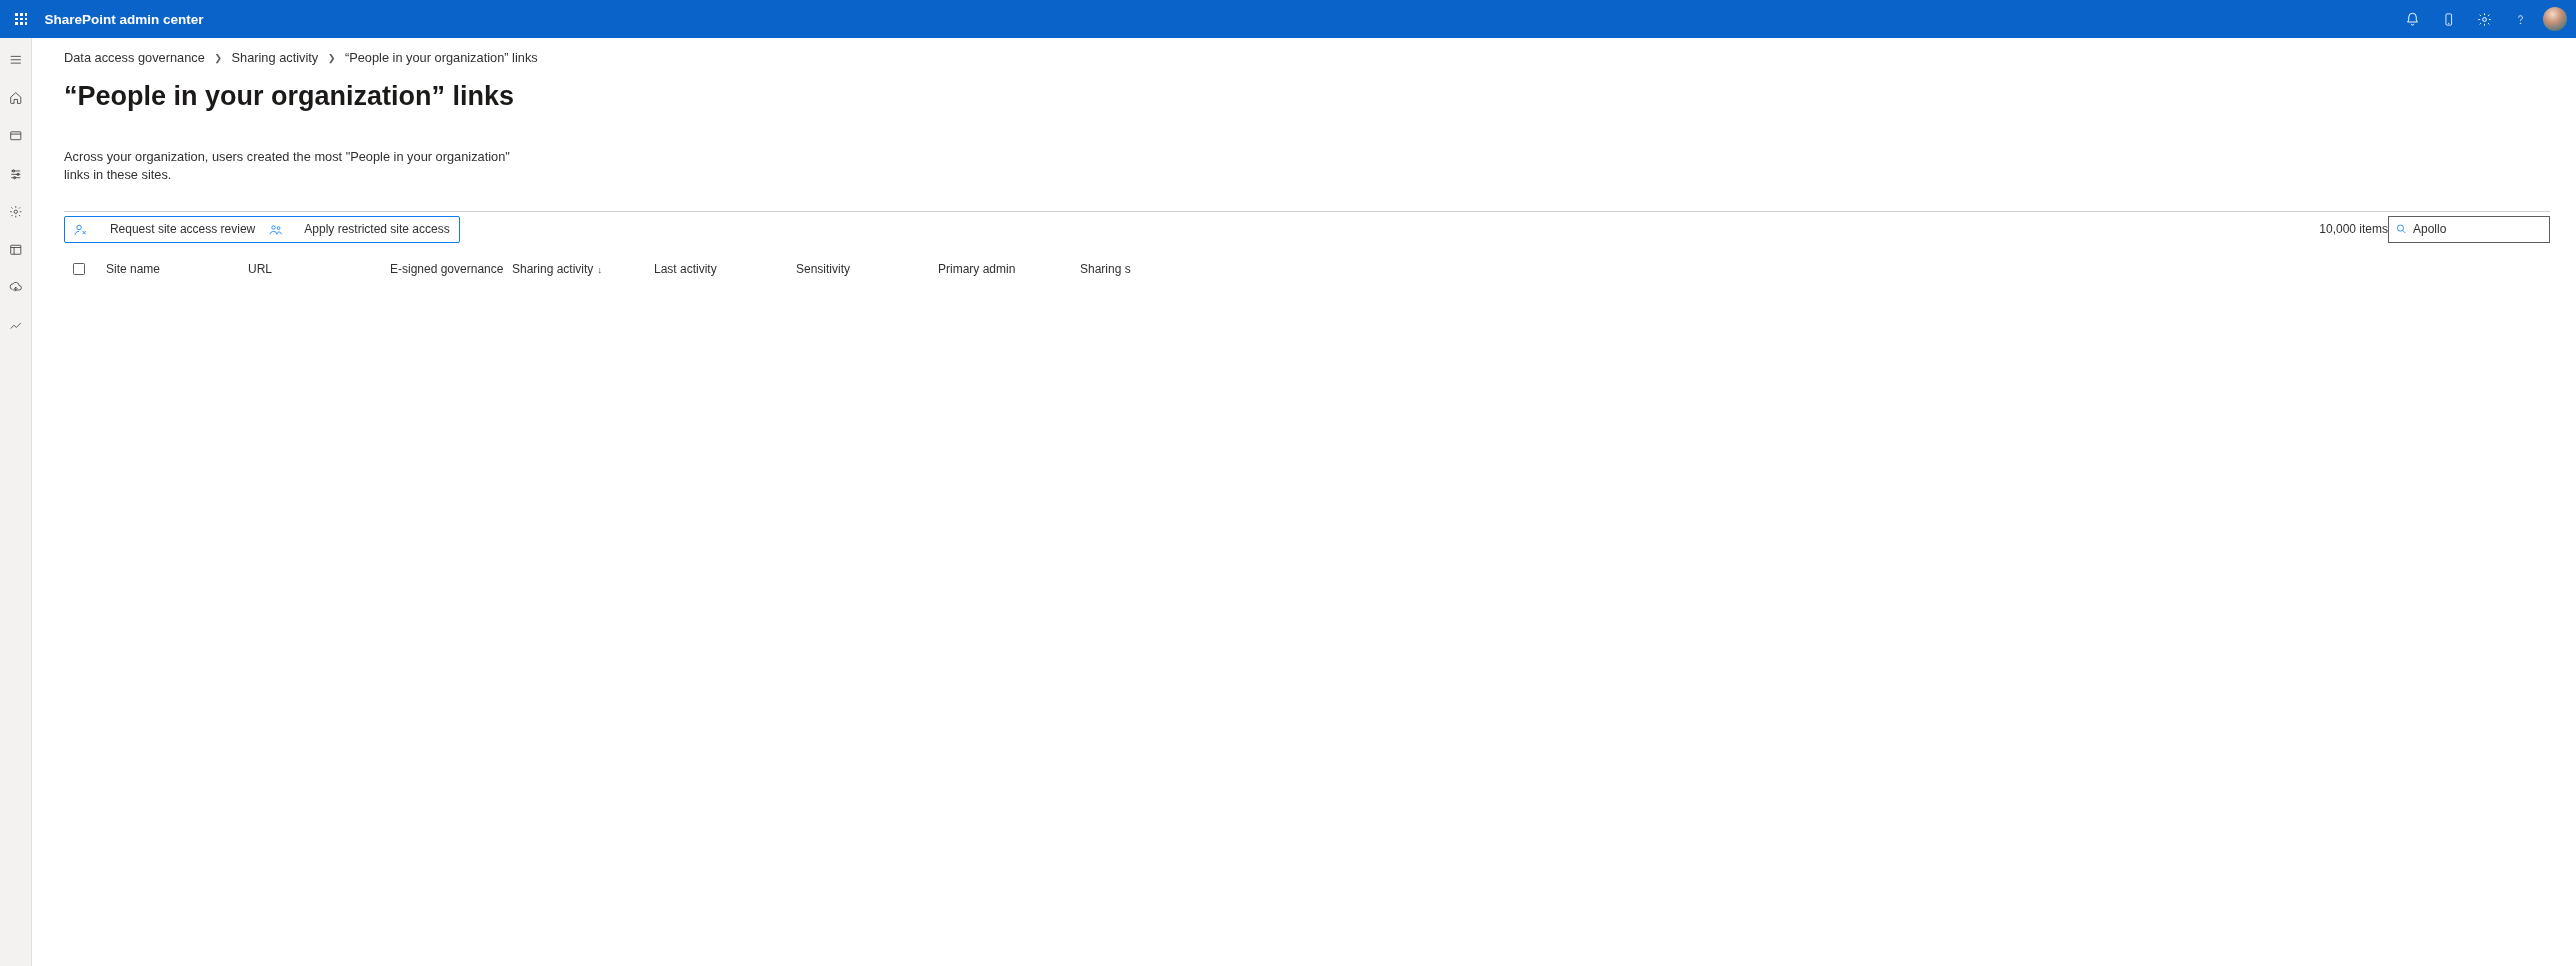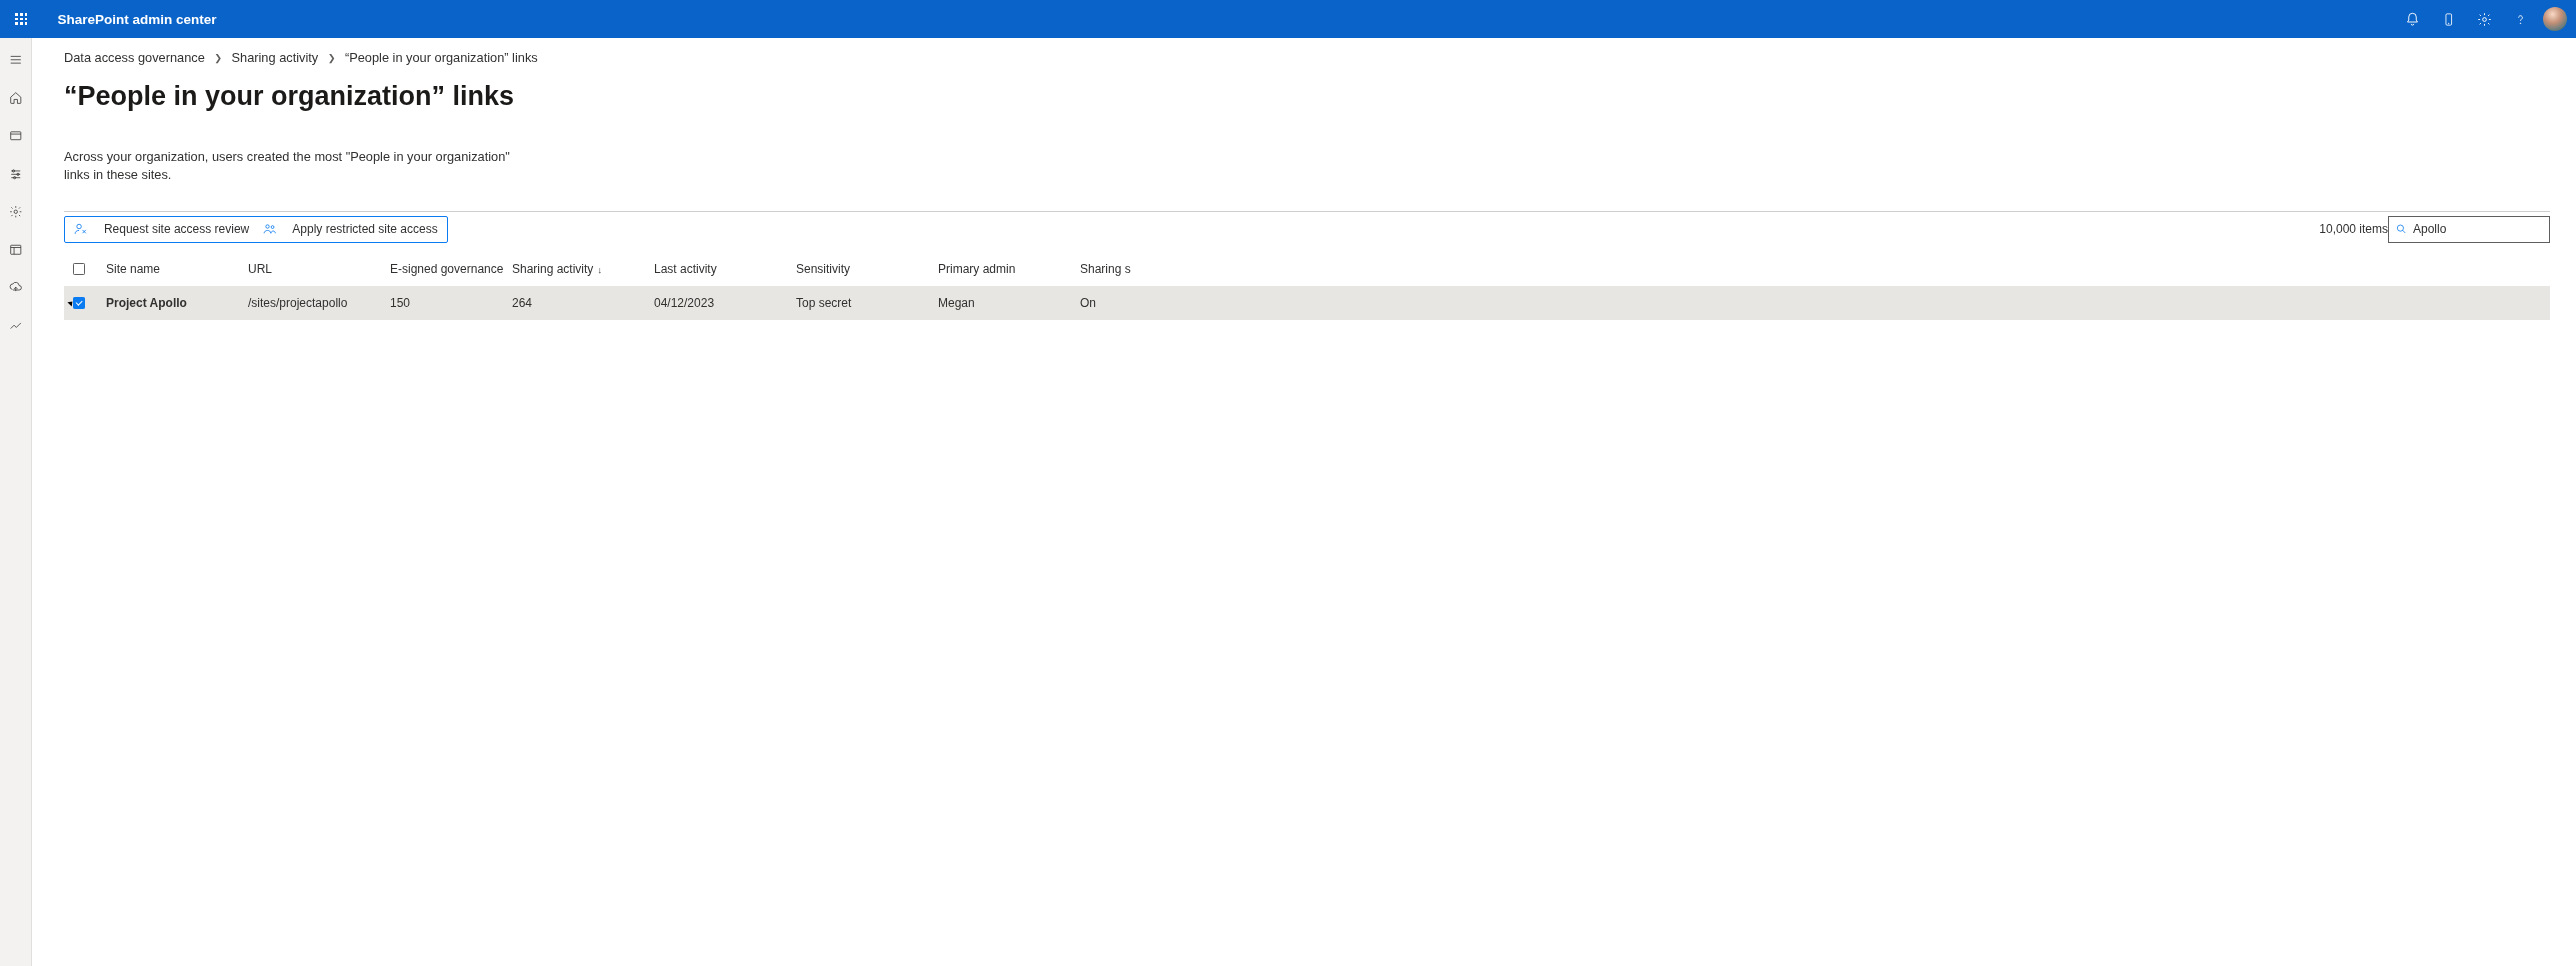--- a/index.html
+++ b/index.html
@@ -2,21 +2,21 @@
 <html style="font-size:10.8px"><head>
 <meta charset="utf-8">
 <style>
 * { margin: 0; padding: 0; box-sizing: border-box; font-family: "Segoe UI", -apple-system, sans-serif; }
 body { background: #ffffff; color: #323130; width: 100%; overflow-x: hidden; }
 
 .topbar { background: #0a63c9; color: #ffffff; height: 38px; display: flex; align-items: center; padding: 0 5.4px; }
 .waffle { width: 32px; height: 32px; display: flex; align-items: center; justify-content: center; cursor: pointer; }
 .waffle-grid { display: grid; grid-template-columns: repeat(3, 2.7px); grid-template-rows: repeat(3, 2.7px); gap: 2px; }
 .waffle-grid span { background: #fff; width: 2.7px; height: 2.7px; }
-.app-title { font-size: 13.5px; font-weight: 600; margin-left: 20px; }
+.app-title { font-size: 13.5px; font-weight: 600; margin-left: 7px; }
 .top-spacer { flex: 1; }
 .top-icon { width: 36px; height: 32px; display: flex; align-items: center; justify-content: center; cursor: pointer; }
 .top-icon svg { stroke: #fff; fill: none; stroke-width: 1.5; }
 .avatar { width: 24px; height: 24px; border-radius: 50%; background: radial-gradient(circle at 40% 30%, #f7d9c6 0%, #c49077 40%, #6a7e7e 70%, #38555b 100%); margin-left: 4px; margin-right: 4px; }
 
 .layout { display: flex; }
 .leftnav { width: 32px; background: #f3f2f1; border-right: 0.7px solid #e1dfdd; display: flex; flex-direction: column; align-items: center; padding-top: 6.7px; min-height: calc(100vh - 38px); gap: 8px; }
 .nav-btn { width: 32px; height: 30px; display: flex; align-items: center; justify-content: center; cursor: pointer; }
 .nav-btn svg { stroke: #323130; fill: none; stroke-width: 1.4; }
 
@@ -25,21 +25,21 @@
 .bc-sep { color: #605e5c; font-size: 9.4px; }
 .bc-link { cursor: pointer; }
 
 .page-title { font-size: 27px; font-weight: 700; color: #1b1a19; margin-bottom: 13.5px; }
 .page-desc { font-size: 12.8px; color: #323130; max-width: 472px; line-height: 1.4; margin-top: 36px; }
 
 .toolbar-divider { border: none; border-top: 0.7px solid #d0cecc; margin-top: 27px; }
 
 .toolbar-row { display: flex; align-items: center; margin-top: 4px; }
 .action-box { display: flex; gap: 13.5px; align-items: center; padding: 5.4px 9.4px; border: 1.3px solid #0a7bf0; border-radius: 2px; }
-.action-btn { display: flex; align-items: flex-start; gap: 16px; font-size: 12px; color: #323130; cursor: pointer; }
+.action-btn { display: flex; align-items: flex-end; gap: 22px; font-size: 12px; color: #323130; cursor: pointer; }
 .action-btn svg { stroke: #0a7bf0; fill: none; stroke-width: 1.5; }
 
 .toolbar-spacer { flex: 1; }
 .count { font-size: 12px; color: #323130; margin-right: 0; }
 .searchbox { display: flex; align-items: center; border: 0.7px solid #605e5c; width: 162px; height: 27px; padding: 0 6.7px; gap: 6.7px; }
 .searchbox svg { stroke: #0a7bf0; fill: none; stroke-width: 1.8; }
 .searchbox input { border: none; outline: none; font-size: 12px; width: 100%; color: #323130; }
 
 .grid { margin-top: 9.4px; font-size: 12px; color: #323130; }
 .hdr, .row { display: grid; grid-template-columns: 35px 135px 135px 115px 135px 135px 135px 135px 67px; align-items: center; height: 34px; gap: 7px; }
@@ -232,29 +232,16 @@
         <div class="cell">
             <span>Sensitivity</span>
           </div>
         <div class="cell">
             <span>Primary admin</span>
           </div>
         <div class="cell">
             <span>Sharing s</span>
           </div>
       </div>
-      <div class="row">
-        <div class="cell chk-cell cursor">
-            <span class="chk checked"></span>
-          </div>
-        <div class="cell">Project Apollo</div>
-        <div class="cell">/sites/projectapollo</div>
-        <div class="cell">150</div>
-        <div class="cell">264</div>
-        <div class="cell">04/12/2023</div>
-        <div class="cell">Top secret</div>
-        <div class="cell">Megan</div>
-        <div class="cell">On</div>
-      </div>
     </div>
   </div>
 </div>
 
 
 </body></html>

